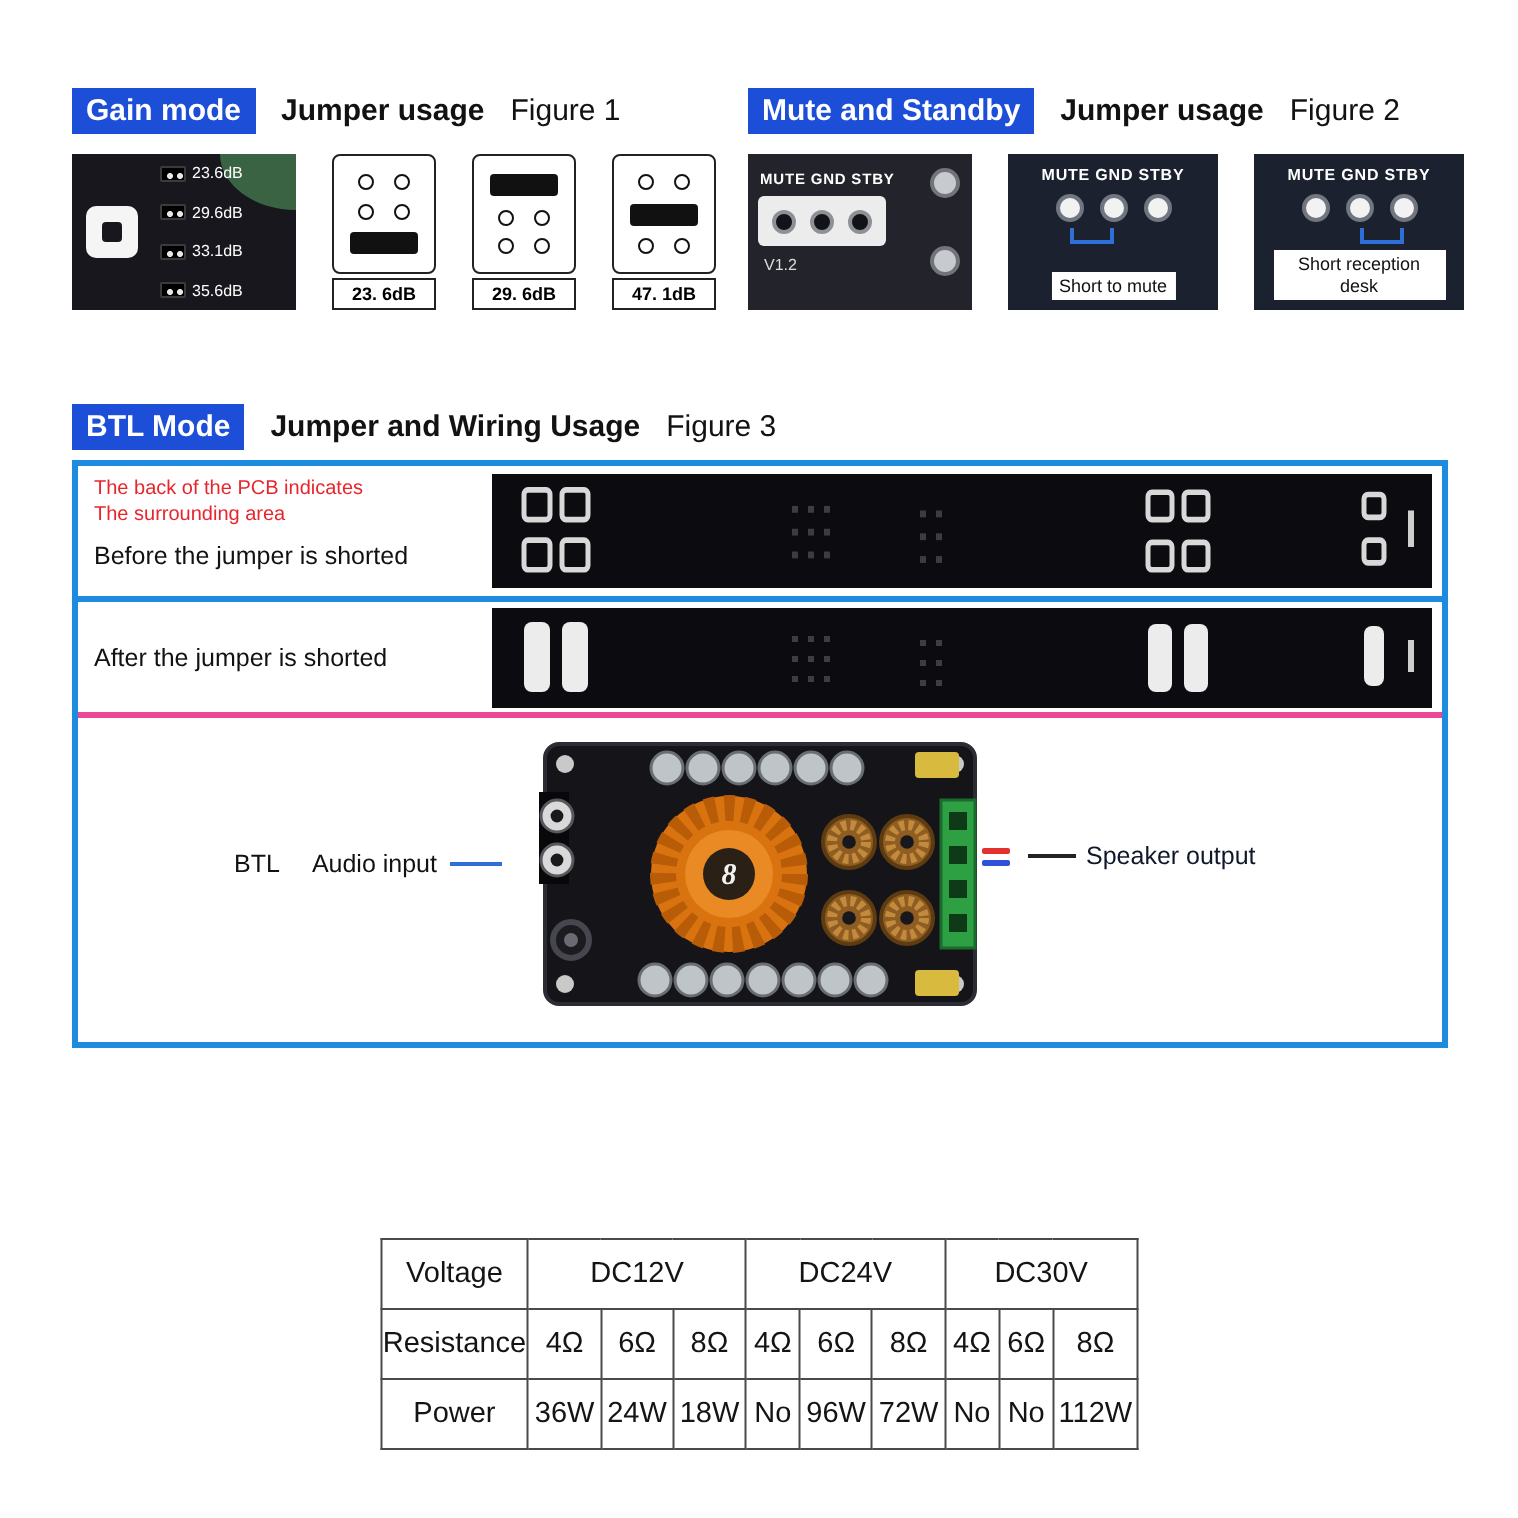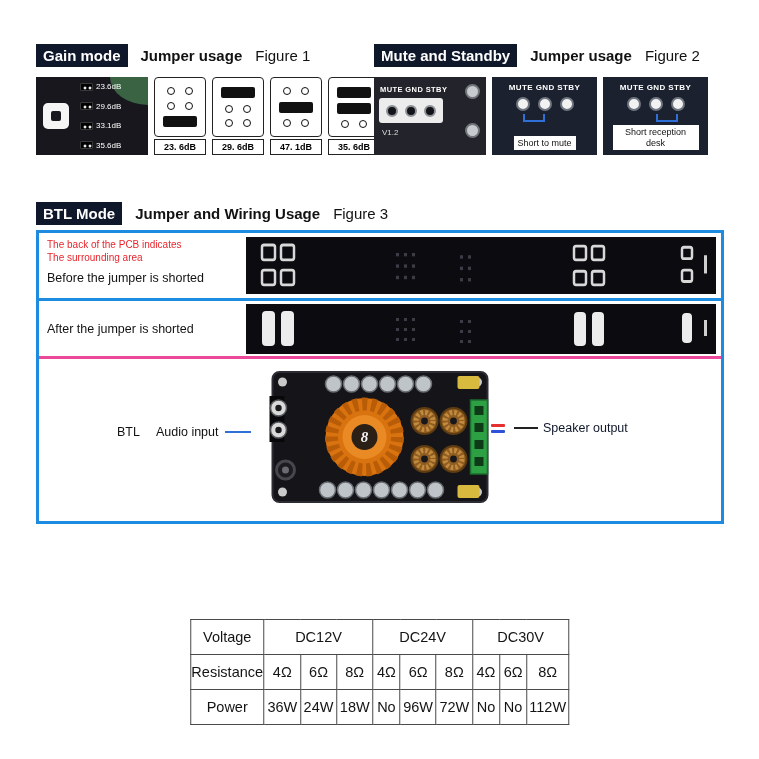--- a/index.html
+++ b/index.html
@@ -2,28 +2,28 @@
 <html><head>
 <meta charset="utf-8">
 <style>
   * { margin:0; padding:0; box-sizing:border-box; }
   html,body { background:#fff; }
   .page { position:relative; width:759px; height:759px; background:#fff;
           font-family:"Liberation Sans", sans-serif; overflow:hidden; }
 
   
   .sec-header { display:flex; align-items:center; gap:13px; }
-  .chip { background:#0f172a; color:#fff; font-weight:bold; font-size:15px;
+  .chip { background:#1d4ed8; color:#fff; font-weight:bold; font-size:15px;
           padding:3px 7px; white-space:nowrap; }
   .sec-sub { font-weight:bold; font-size:15px; color:#121212; white-space:nowrap; }
   .sec-fig { font-size:15px; color:#121212; white-space:nowrap; }
 
   .gain-panel { position:absolute; left:36px; top:44px; width:300px; }
   .mute-panel { position:absolute; left:374px; top:44px; width:350px; }
-  .panel-content { display:flex; gap:6px; margin-top:10px; height:78px; }
+  .panel-content { display:flex; gap:18px; margin-top:10px; height:78px; }
 
   
   .gain-photo { width:112px; background:#17171d; position:relative; flex:none; }
   .gain-conn { position:absolute; left:7px; top:26px; width:26px; height:26px;
                background:#f5f5f5; border-radius:5px; }
   .gain-conn::after { content:""; position:absolute; left:8px; top:8px; width:10px;
                       height:10px; background:#17171d; border-radius:2px; }
   .pcb-corner { position:absolute; right:0; top:0; width:38px; height:28px;
                 background:#3d6b47; border-bottom-left-radius:100%; opacity:.9; }
   .pin-labels { position:absolute; left:44px; top:5px; display:flex; flex-direction:column;

